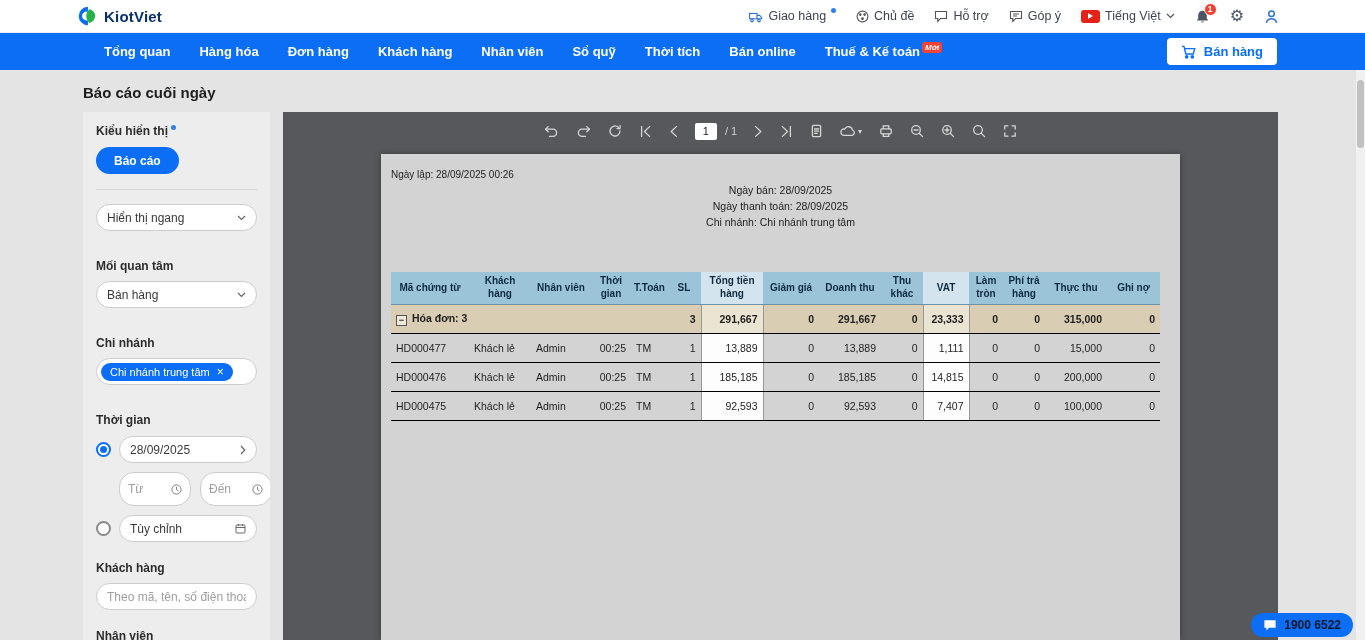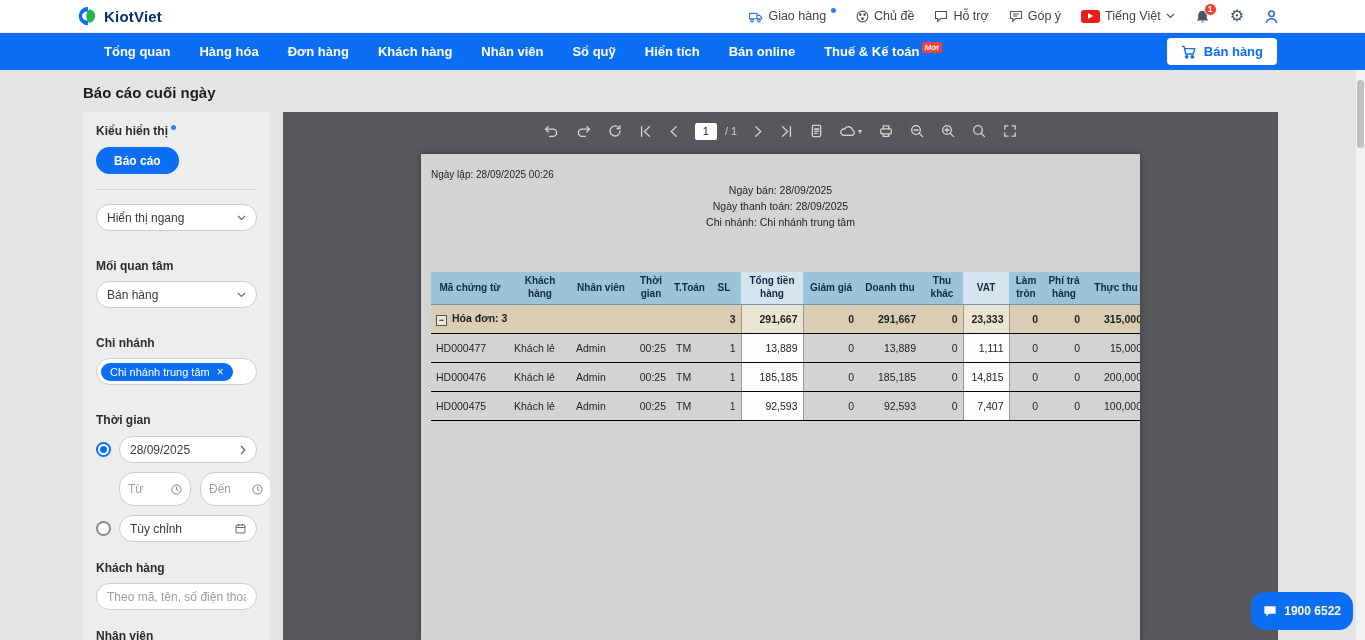--- a/index.html
+++ b/index.html
@@ -75,21 +75,21 @@
     display:flex; flex-direction:column; }
   .vtoolbar { height:26px; display:flex; align-items:center; justify-content:center; gap:17px; flex:none; }
   .vic { display:flex; align-items:center; cursor:pointer; }
   .vic svg { stroke:#d6d6d6; fill:none; stroke-width:1.3; stroke-linecap:round; stroke-linejoin:round; }
   .page-num { background:#fff; color:#222; font-size:11px; min-width:22px; height:17px;
     display:flex; align-items:center; justify-content:center; border-radius:2px; padding:0 5px; cursor:text; }
   .page-total { color:#cfcfcf; font-size:11px; margin-left:-9px; }
   .cloud-grp { display:flex; align-items:center; gap:2px; }
   .caret { color:#d6d6d6; font-size:8px; }
 
-  .report-page { width:719px; margin:10px auto 0; background:#d3d3d3; flex:1;
+  .report-page { width:799px; margin:10px auto 0; background:#d3d3d3; flex:1;
     padding:15px 10px; box-shadow:0 0 6px rgba(0,0,0,.35); overflow:hidden; }
   .rp-created { font-size:10px; color:#1d1d1d; }
   .rp-title { text-align:center; font-size:15px; font-weight:bold; color:#0e0e0e; margin-top:2px; }
   .rp-meta { text-align:center; font-size:10.5px; color:#1d1d1d; margin-top:4px; }
 
   table.rpt { border-collapse:collapse; table-layout:fixed; width:769px; margin-top:44px; }
   .rpt th { background:#9cc4d8; color:#0e2a40; font-size:10px; font-weight:bold; text-align:center;
     vertical-align:middle; padding:3px 3px; line-height:1.25; border-bottom:1px solid #6e93a8; height:32px; }
   .rpt th.hl { background:#d3e4ee; }
   .rpt td { font-size:10.5px; color:#1e1e1e; height:29px; padding:0 5px;
@@ -97,22 +97,22 @@
   .rpt td.hl { background:#fdfdfd; border-left:1px solid #979797; border-right:1px solid #979797; }
   .rpt tr.sumrow td { background:#d9cdb3; font-weight:bold; }
   .rpt tr.sumrow td.hl { background:#eae4d2; }
   .al-l { text-align:left; } .al-r { text-align:right; }
   .inv-link { color:#1464c0; cursor:pointer; }
   .collapse-box { display:inline-flex; align-items:center; justify-content:center; width:11px; height:11px;
     border:1px solid #555; font-size:9px; line-height:1; margin-right:5px; background:#efe9da;
     vertical-align:-1px; cursor:pointer; }
 
   
-  .support-chip { position:fixed; right:12px; bottom:10px; background:#0b6ef5; color:#fef9c3;
-    height:38px; border-radius:14px; display:flex; align-items:center; gap:7px; padding:0 12px;
+  .support-chip { position:fixed; right:12px; bottom:3px; background:#0b6ef5; color:#0f172a;
+    height:24px; border-radius:14px; display:flex; align-items:center; gap:7px; padding:0 12px;
     font-size:12px; font-weight:bold; cursor:pointer; z-index:50; }
   .scrollbar { position:fixed; right:0; top:70px; bottom:0; width:9px; background:#f1f1f1; z-index:40; }
   .scroll-thumb { position:absolute; top:10px; right:1px; width:7px; height:68px; background:#c1c1c1; border-radius:4px; }
 </style>
 </head>
 <body>
 
 <header class="topbar">
   <div class="brand">
     <svg width="22" height="22" viewBox="0 0 24 24">
@@ -189,21 +189,21 @@
 </header>
 
 <nav class="mainnav">
   <div class="nav-items" id="nav-items">
       <div class="nav-item"><span>Tổng quan</span></div>
       <div class="nav-item"><span>Hàng hóa</span></div>
       <div class="nav-item"><span>Đơn hàng</span></div>
       <div class="nav-item"><span>Khách hàng</span></div>
       <div class="nav-item"><span>Nhân viên</span></div>
       <div class="nav-item"><span>Sổ quỹ</span></div>
-      <div class="nav-item"><span>Hiển tích</span></div>
+      <div class="nav-item"><span>Thời tích</span></div>
       <div class="nav-item"><span>Bán online</span></div>
       <div class="nav-item"><span>Thuế &amp; Kế toán</span><span class="new-badge">Mới</span></div>
     </div>
   <button class="sell-btn">
     <svg width="15" height="14" viewBox="0 0 15 14" style="stroke:#0b6ef5;fill:none;stroke-width:1.4;stroke-linejoin:round">
       <path d="M1 1.4 h2 l1.8 7.6 h7.4 l1.6-5.4 H4.1"></path>
       <circle cx="5.7" cy="11.8" r="1.15" fill="#0b6ef5"></circle>
         <circle cx="11.3" cy="11.8" r="1.15" fill="#0b6ef5"></circle>
     </svg>
     <span>Bán hàng</span>

